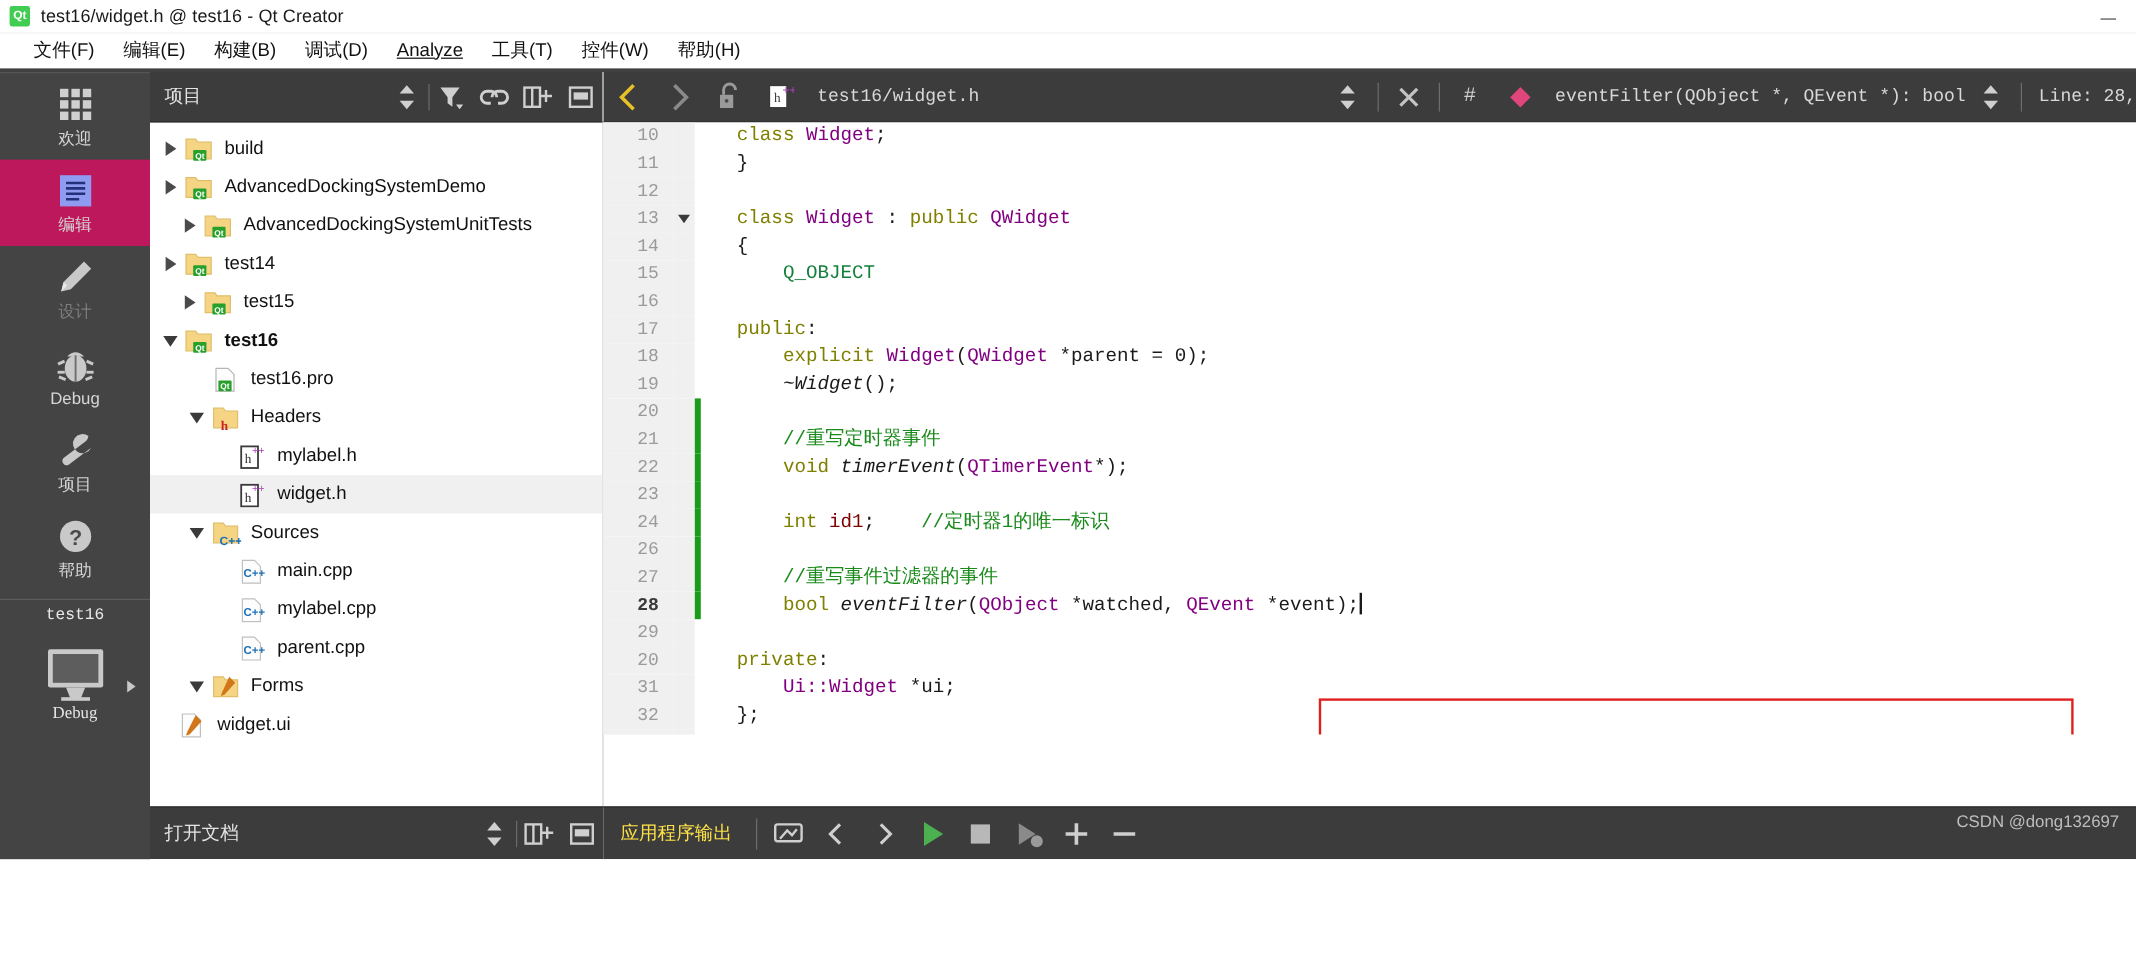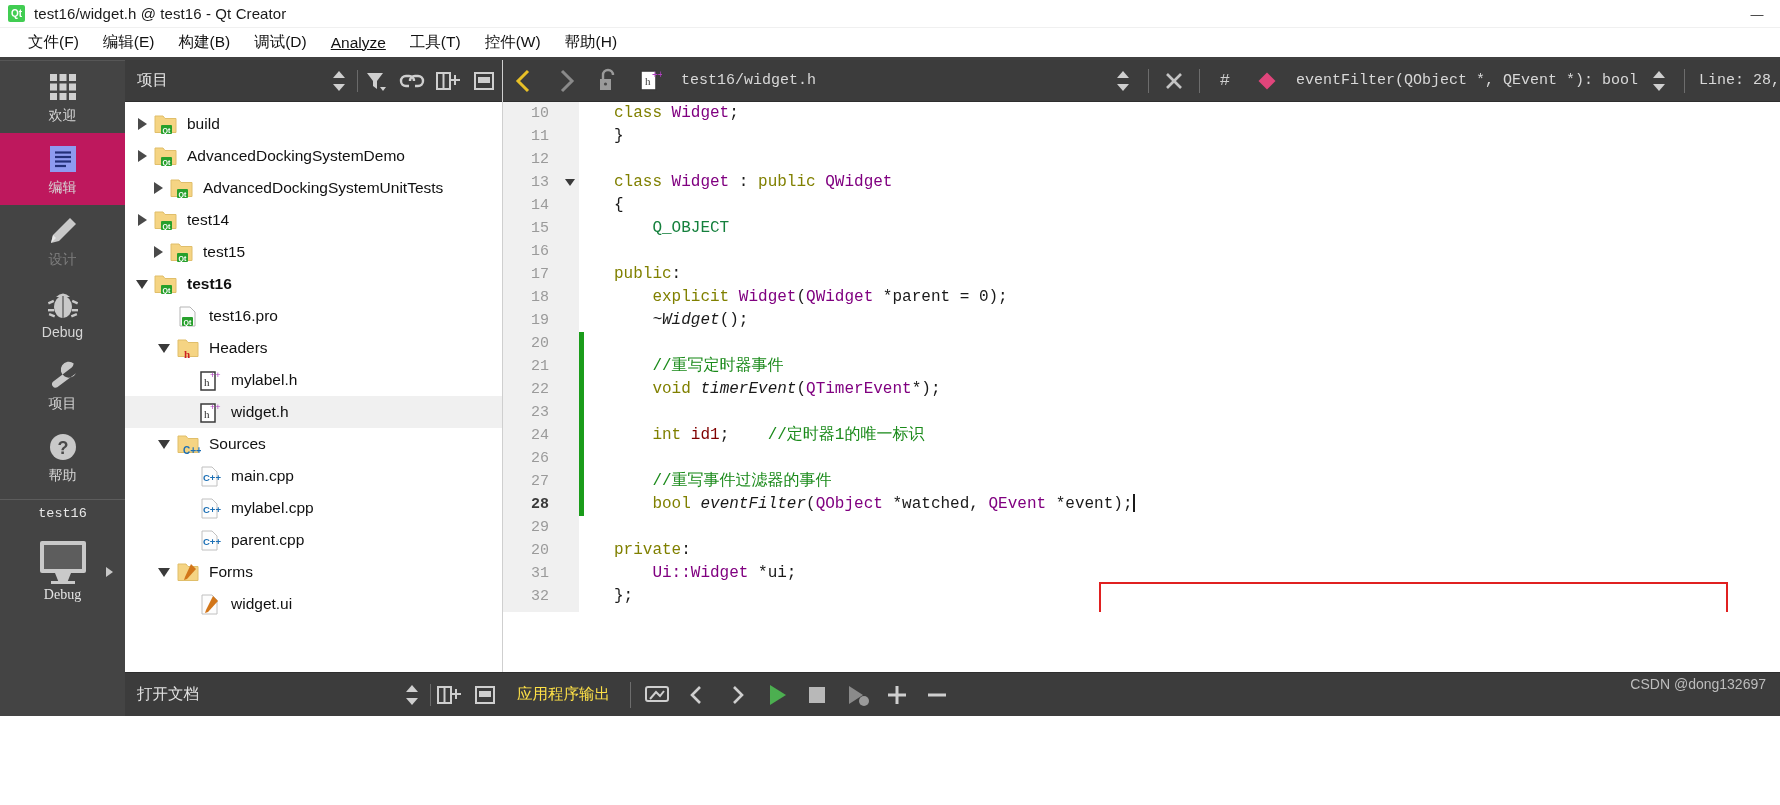--- a/index.html
+++ b/index.html
@@ -481,21 +481,21 @@
         <div class="trow" style="padding-left: 28px;">
           <div class="tw-arrow">
             <span class="arr-d"></span>
           </div>
           <span class="ticon"><svg viewBox="0 0 26 22" width="26" height="22">
               <path d="M3 3 h8 l2 2.5 h10 v14 h-20 z" fill="#f5d483" stroke="#e0be6a"></path>
               <path d="M16 3 L21 8 L12 18 L9 19 L10 16 Z" fill="#d2761a"></path>
             </svg></span>
           <span>Forms</span>
         </div>
-        <div class="trow" style="padding-left: 50px;">
+        <div class="trow" style="">
           <div class="tw-arrow"></div>
           <span class="ticon"><svg viewBox="0 0 26 22" width="26" height="22">
               <path d="M5 2 h10 l5 5 v14 h-15 z" fill="#fdfdfd" stroke="#c0c0c0"></path>
               <path d="M16 3 L21 8 L11 19 L8 20 L9 17 Z" fill="#d2761a"></path>
             </svg></span>
           <span>widget.ui</span>
         </div>
       </div>
   </div>
 

